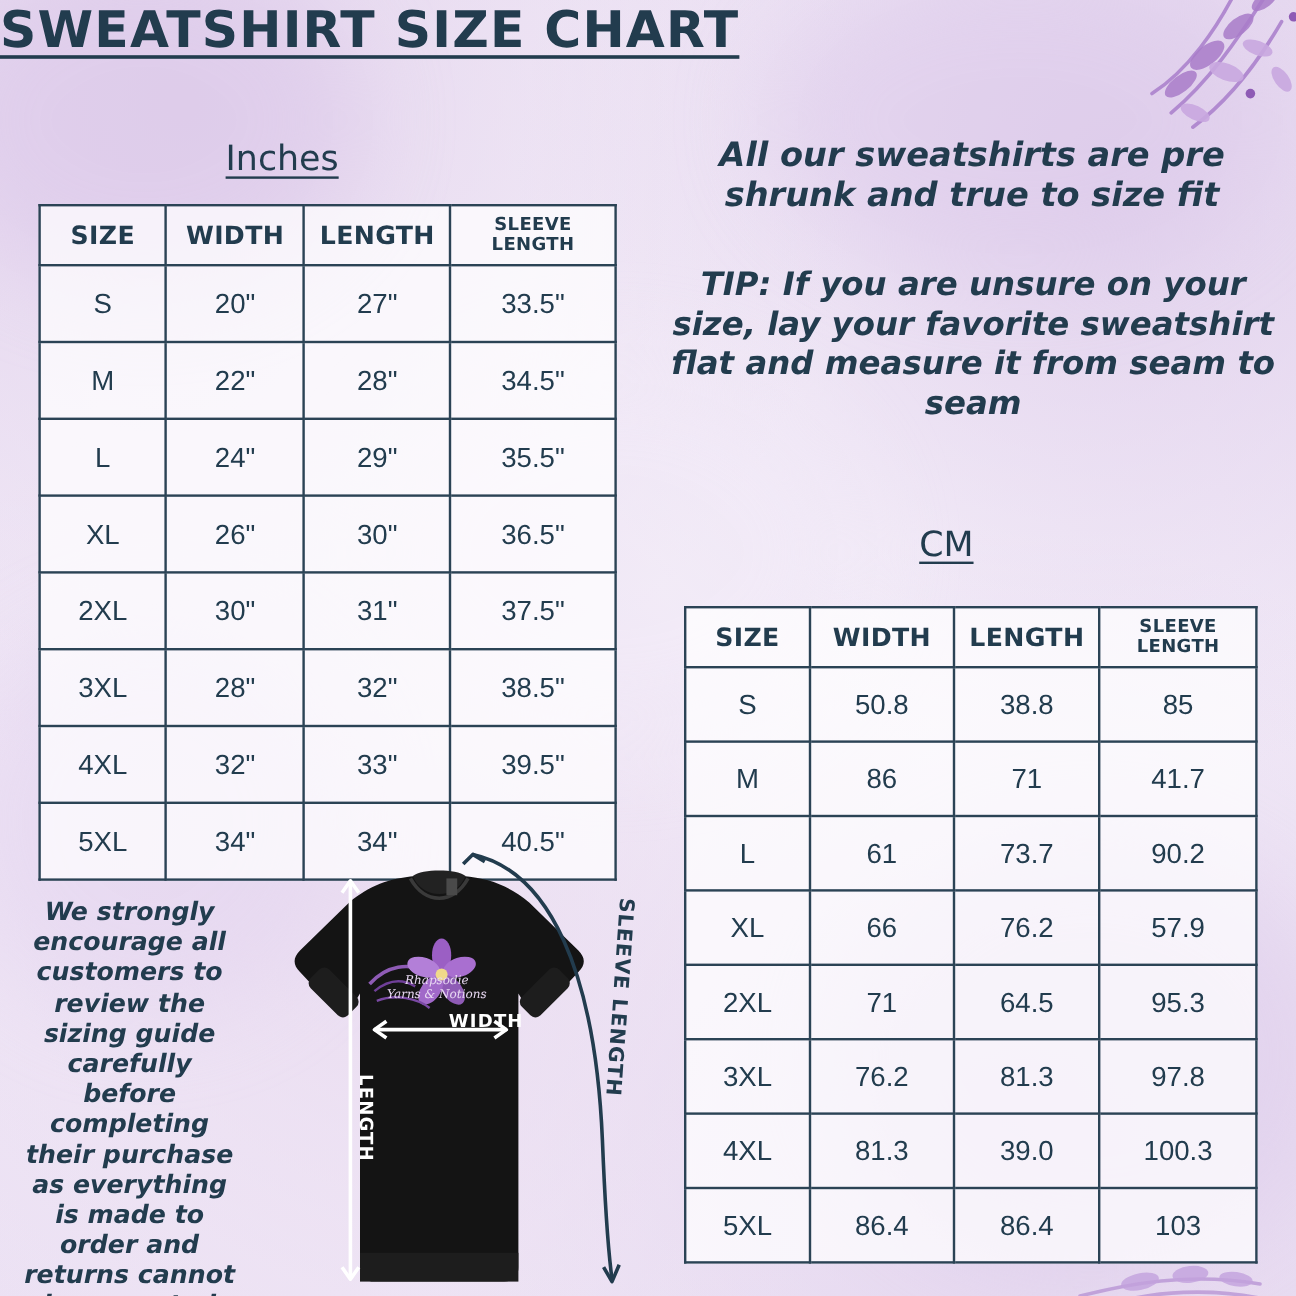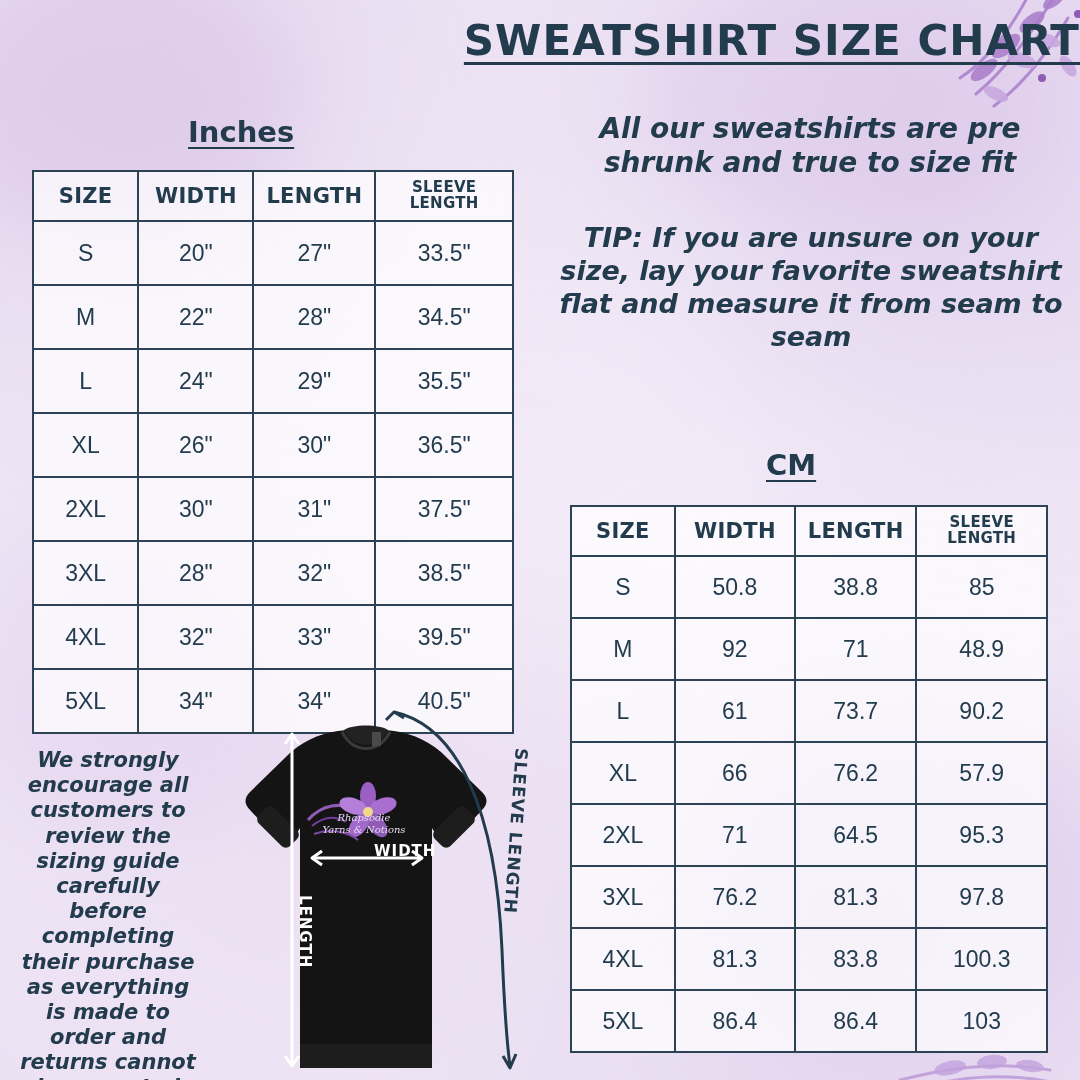--- a/index.html
+++ b/index.html
@@ -33,51 +33,51 @@
   }
   .b1 { left: -60px; top: -40px; width: 360px; height: 280px; background: #d9c4e8; }
   .b2 { left: 640px; top: -30px; width: 420px; height: 260px; background: #dcc9ea; }
   .b3 { left: -40px; top: 520px; width: 330px; height: 330px; background: #e0cfee; opacity: .42; }
   .b4 { left: 700px; top: 700px; width: 420px; height: 360px; background: #dccaea; opacity: .45; }
   .b5 { left: 300px; top: 300px; width: 420px; height: 320px; background: #efe6f6; opacity: .5; }
 
   
   .title {
     position: absolute;
-    top: 16px;
+    top: 0;
     left: 0;
     width: 1080px;
-    text-align: right;
+    text-align: left;
     font-family: "DejaVu Sans", sans-serif;
     font-weight: bold;
     font-size: 42px;
     letter-spacing: 1px;
     color: #223c4e;
     text-decoration: underline;
     text-underline-offset: 7px;
     text-decoration-thickness: 3px;
   }
 
   
   .floral-tr { position: absolute; right: -6px; top: -26px; width: 230px; height: 150px; }
   .floral-br { position: absolute; right: 10px; bottom: -10px; width: 190px; height: 140px; opacity:.9;}
 
   
   .sec-label {
     position: absolute;
     font-family: "DejaVu Sans", sans-serif;
-    font-weight: bold;
+    font-weight: normal;
     font-size: 29px;
     color: #223c4e;
     text-decoration: underline;
     text-underline-offset: 5px;
     text-decoration-thickness: 2px;
   }
   #label-inches { left: 188px; top: 115px; }
-  #label-cm { left: 766px; top: 448px; }
+  #label-cm { left: 766px; top: 436px; }
 
   
   .size-table {
     position: absolute;
     border-collapse: collapse;
     background: rgba(255,255,255,0.72);
     color: #223c4e;
     font-family: "Liberation Sans", sans-serif;
   }
   .size-table td, .size-table th {
@@ -317,23 +317,23 @@
     </thead>
     <tbody>
       <tr>
         <td>S</td>
         <td>50.8</td>
         <td>38.8</td>
         <td>85</td>
       </tr>
       <tr>
         <td>M</td>
-        <td>92</td>
+        <td>86</td>
         <td>71</td>
-        <td>48.9</td>
+        <td>41.7</td>
       </tr>
       <tr>
         <td>L</td>
         <td>61</td>
         <td>73.7</td>
         <td>90.2</td>
       </tr>
       <tr>
         <td>XL</td>
         <td>66</td>
@@ -348,21 +348,21 @@
       </tr>
       <tr>
         <td>3XL</td>
         <td>76.2</td>
         <td>81.3</td>
         <td>97.8</td>
       </tr>
       <tr>
         <td>4XL</td>
         <td>81.3</td>
-        <td>83.8</td>
+        <td>39.0</td>
         <td>100.3</td>
       </tr>
       <tr>
         <td>5XL</td>
         <td>86.4</td>
         <td>86.4</td>
         <td>103</td>
       </tr>
     </tbody>
   </table>

